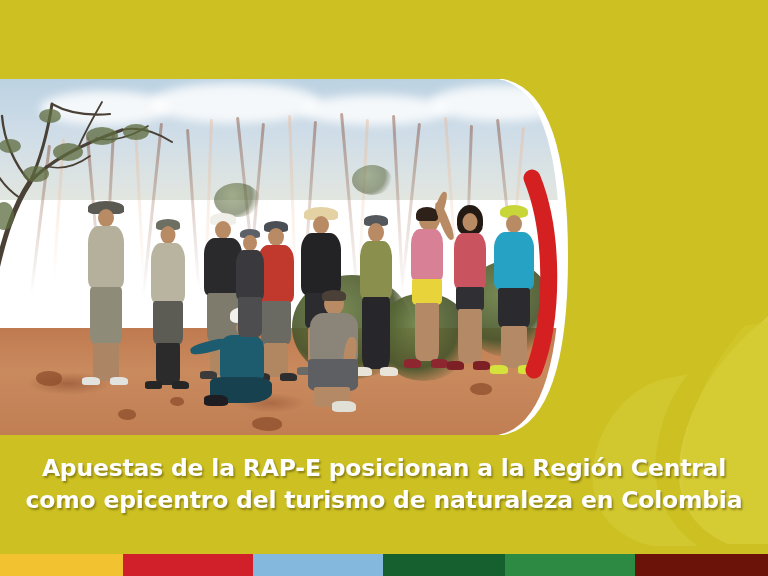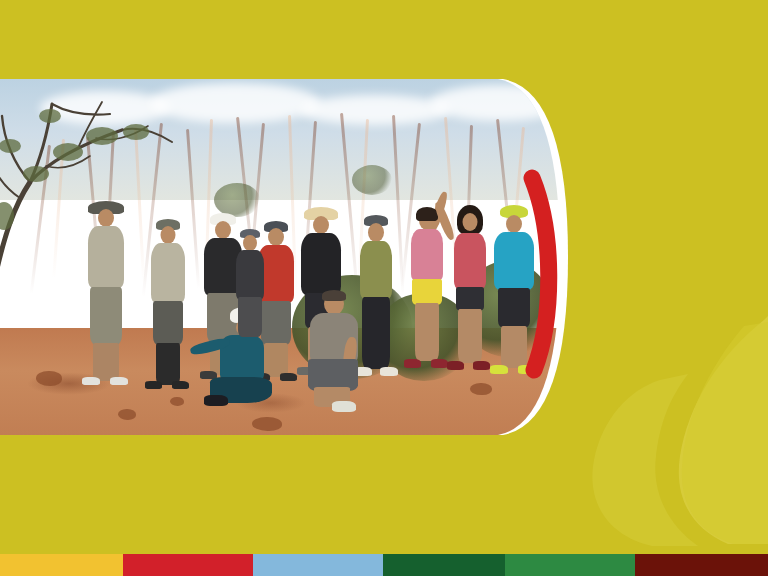--- a/index.html
+++ b/index.html
@@ -391,20 +391,24 @@
         </div>
 
       </div>
     </div>
   </div>
 
   <svg class="arc" viewBox="0 0 46 212" preserveAspectRatio="none">
     <path d="M12,10 C34,64 34,150 14,202" stroke="#D42020" stroke-width="17" stroke-linecap="round" fill="none"></path>
   </svg>
 
+  <div class="title" style="color: rgb(255, 255, 255);">
+    <span class="line">Apuestas de la RAP-E posicionan a la Región Central</span>
+    <span class="line">como epicentro del turismo de naturaleza en Colombia</span>
+  </div>
 
   <div class="colorbar" id="colorbar">
       <div class="swatch" style="background: rgb(242, 194, 48); width: 123px;"></div>
       <div class="swatch" style="background: rgb(210, 32, 42); width: 130px;"></div>
       <div class="swatch" style="background: rgb(132, 184, 220); width: 130px;"></div>
       <div class="swatch" style="background: rgb(21, 96, 46); width: 122px;"></div>
       <div class="swatch" style="background: rgb(45, 138, 66); width: 130px;"></div>
       <div class="swatch" style="background: rgb(107, 18, 9); width: 133px;"></div>
     </div>
 

